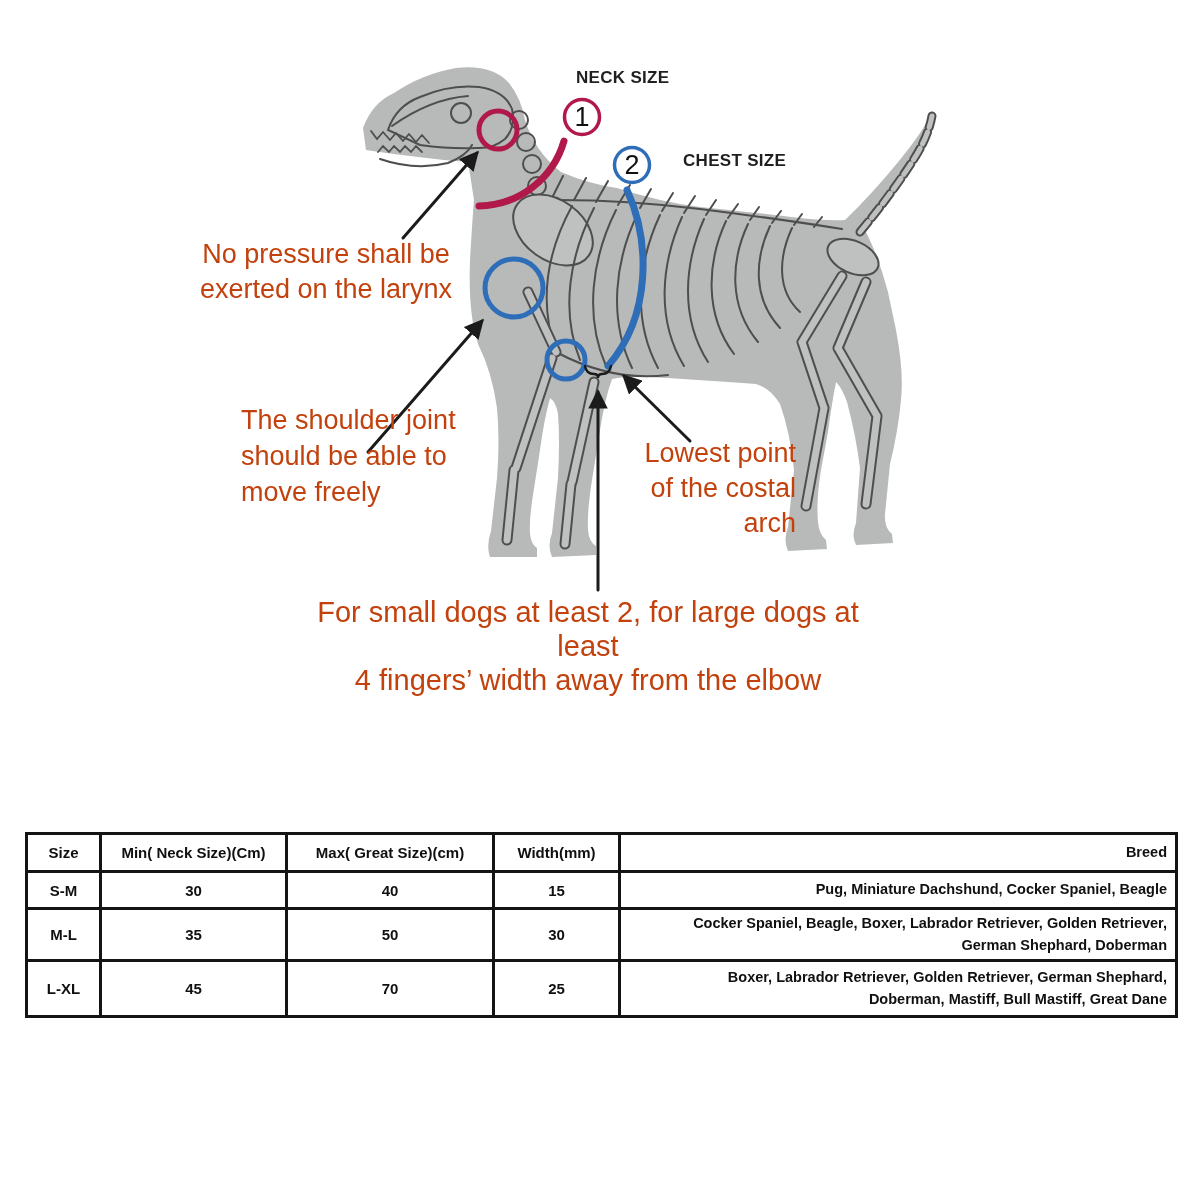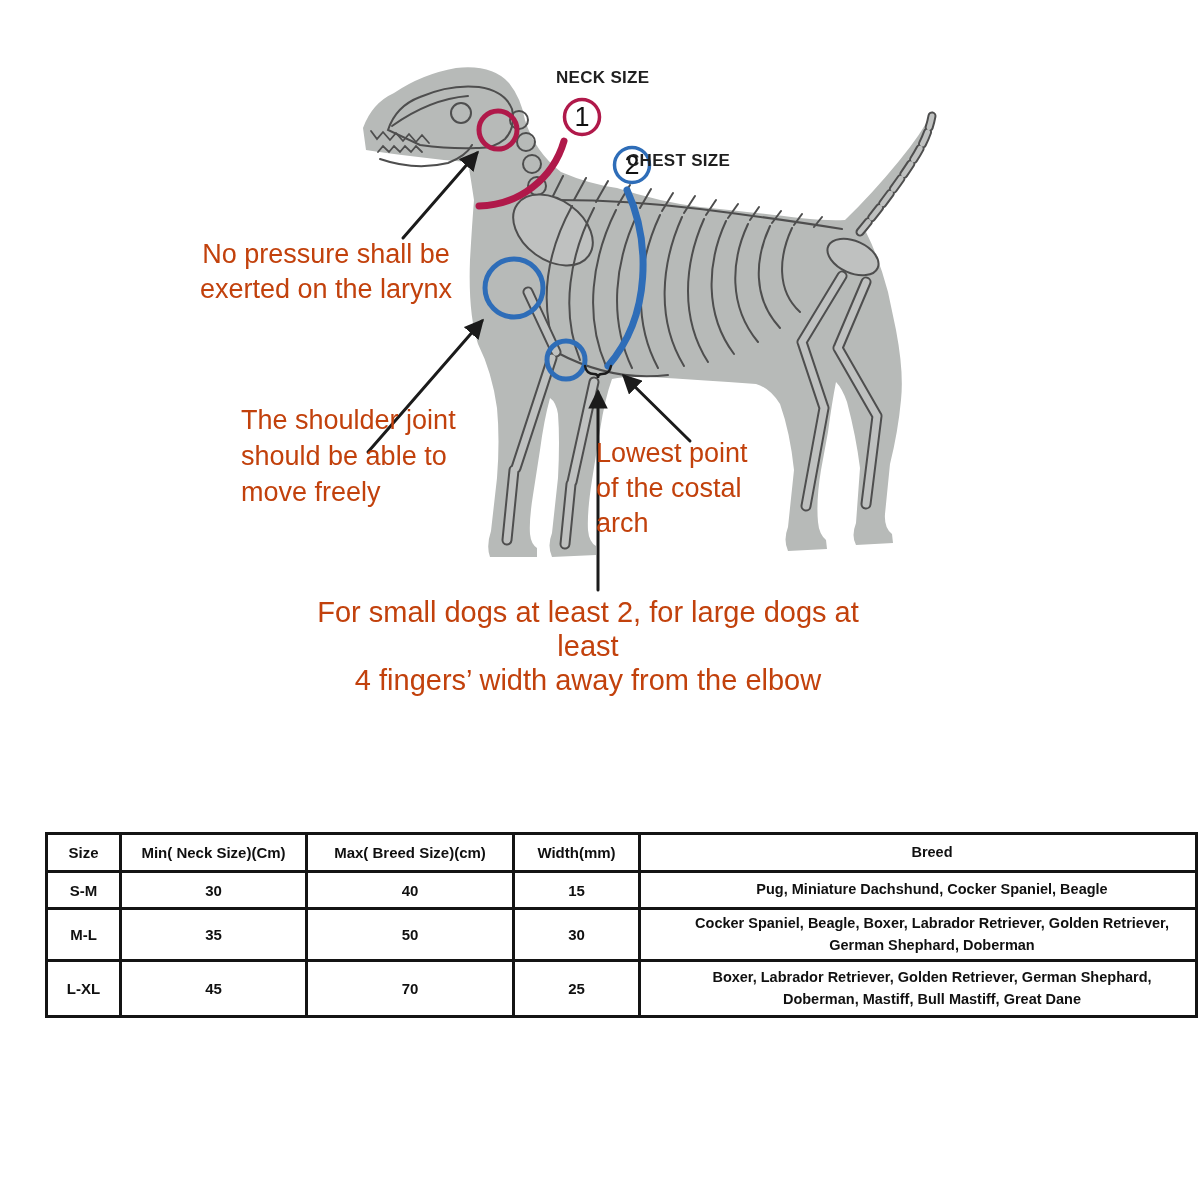--- a/index.html
+++ b/index.html
@@ -7,40 +7,40 @@
     position:relative; width:1200px; height:1200px; background:#ffffff;
     font-family:"Liberation Sans", sans-serif; overflow:hidden;
   }
   .diagram-svg { position:absolute; left:0; top:0; }
   .note {
     position:absolute; color:#c2410c; white-space:pre-line;
     font-family:"Liberation Sans", sans-serif;
   }
   .note-larynx  { left:183px; top:237px; width:286px; text-align:center; font-size:27px; line-height:35px; }
   .note-shoulder{ left:205px; top:402px; width:240px; text-align:left;   font-size:27px; line-height:36px;margin-left:36px; }
-  .note-costal  { left:596px; top:436px; width:180px; text-align:left;   font-size:27px; line-height:35px; }
+  .note-costal  { left:616px; top:436px; width:180px; text-align:right;   font-size:27px; line-height:35px; }
   .note-fingers { left:288px; top:595px; width:600px; text-align:center; font-size:29px; line-height:34px; }
   .size-label {
-    position:absolute; font-weight:bold; font-size:17px; color:#1f1f1f; letter-spacing:0.3px;
+    position:absolute; font-weight:bold; font-size:17px; color:#1f1f1f; letter-spacing:0.3px;margin-left:20px;
   }
   .label-neck  { left:556px; top:68px; }
-  .label-chest { left:627px; top:151px;text-align:center; }
+  .label-chest { left:663px; top:151px;text-align:center; }
 
   table.size-chart {
     position:absolute; left:25px; top:832px; width:1150px;
     border-collapse:collapse; table-layout:fixed;
-    font-family:"Liberation Sans", sans-serif; font-weight:bold; color:#101010;margin-left:20px;
+    font-family:"Liberation Sans", sans-serif; font-weight:bold; color:#101010;
   }
   table.size-chart th, table.size-chart td {
     border:3px solid #141414; vertical-align:middle; padding:2px 4px;
   }
   table.size-chart th { font-size:15px; text-align:center; }
   table.size-chart td { font-size:15px; text-align:center; }
   table.size-chart th.col-breed, table.size-chart td.col-breed {
-    text-align:center; padding-left:36px; padding-right:8px;
+    text-align:right; padding-left:36px; padding-right:8px;
     font-size:14.5px; white-space:pre-line; line-height:1.5;
   }
   tr.row-header { height:38px; }
   tr.row-sm { height:37px; }
   tr.row-ml { height:52px; }
   tr.row-lxl { height:56px; }
 </style>
 </head>
 <body>
 
@@ -176,21 +176,21 @@
       <col style="width:74px">
         <col style="width:186px">
         <col style="width:207px">
         <col style="width:126px">
         <col style="width:557px">
     </colgroup>
     <thead>
       <tr class="row-header">
         <th>Size</th>
         <th>Min( Neck Size)(Cm)</th>
-        <th>Max( Breed Size)(cm)</th>
+        <th>Max( Great Size)(cm)</th>
         <th>Width(mm)</th>
         <th class="col-breed">Breed</th>
       </tr>
     </thead>
     <tbody>
       <tr class="row-sm">
         <td>S-M</td>
         <td>30</td>
         <td>40</td>
         <td>15</td>

